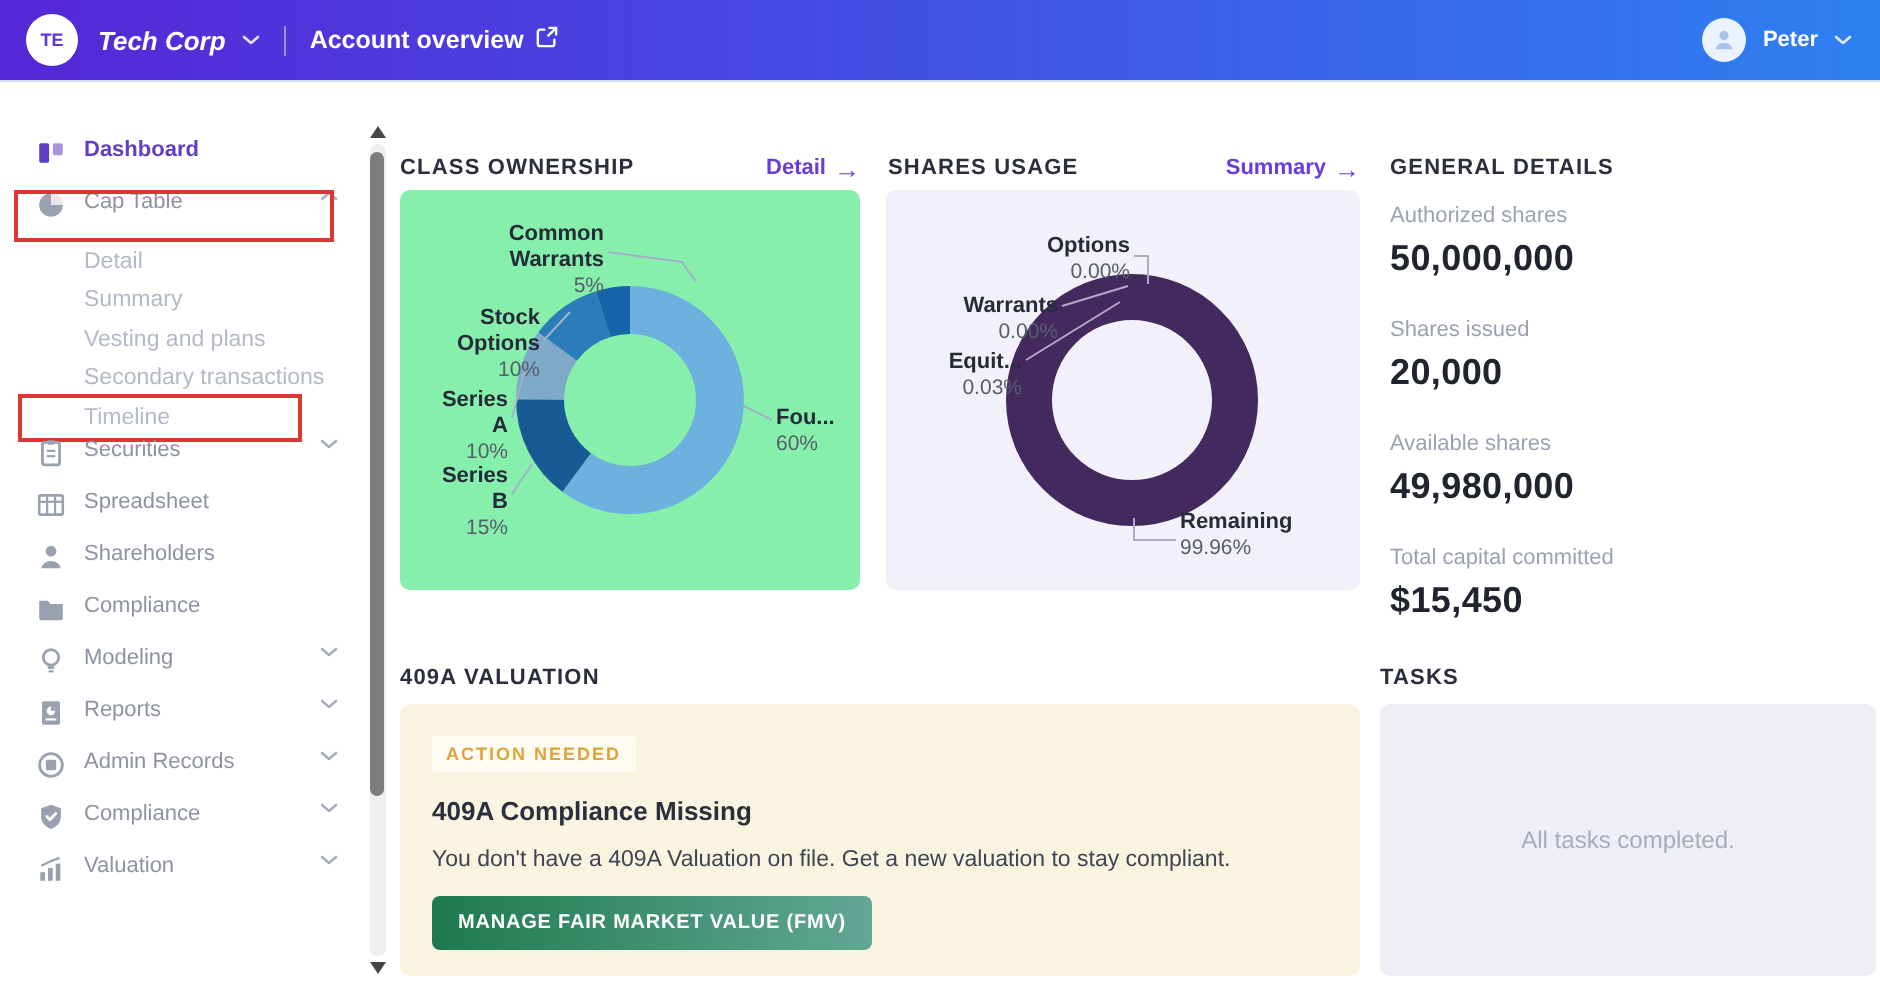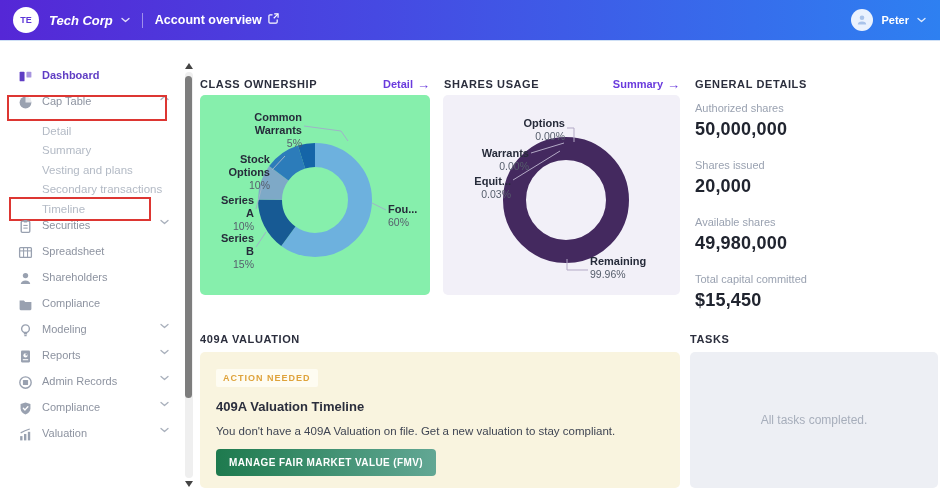--- a/index.html
+++ b/index.html
@@ -393,21 +393,21 @@
       <div class="gd-value">49,980,000</div>
     </div>
     <div class="gd-group">
       <div class="gd-label">Total capital committed</div>
       <div class="gd-value">$15,450</div>
     </div>
   </section>
 
   <section class="card" id="card-409a">
     <span class="badge">ACTION NEEDED</span>
-    <h3 class="v-title">409A Valuation Timeline</h3>
+    <h3 class="v-title">409A Compliance Missing</h3>
     <p class="v-body">You don't have a 409A Valuation on file. Get a new valuation to stay compliant.</p>
     <div class="btn-row">
       <button class="btn btn-manage">MANAGE FAIR MARKET VALUE (FMV)</button>
     </div>
   </section>
 
   <section class="card" id="card-tasks">
     <span class="tasks-empty">All tasks completed.</span>
   </section>
 

